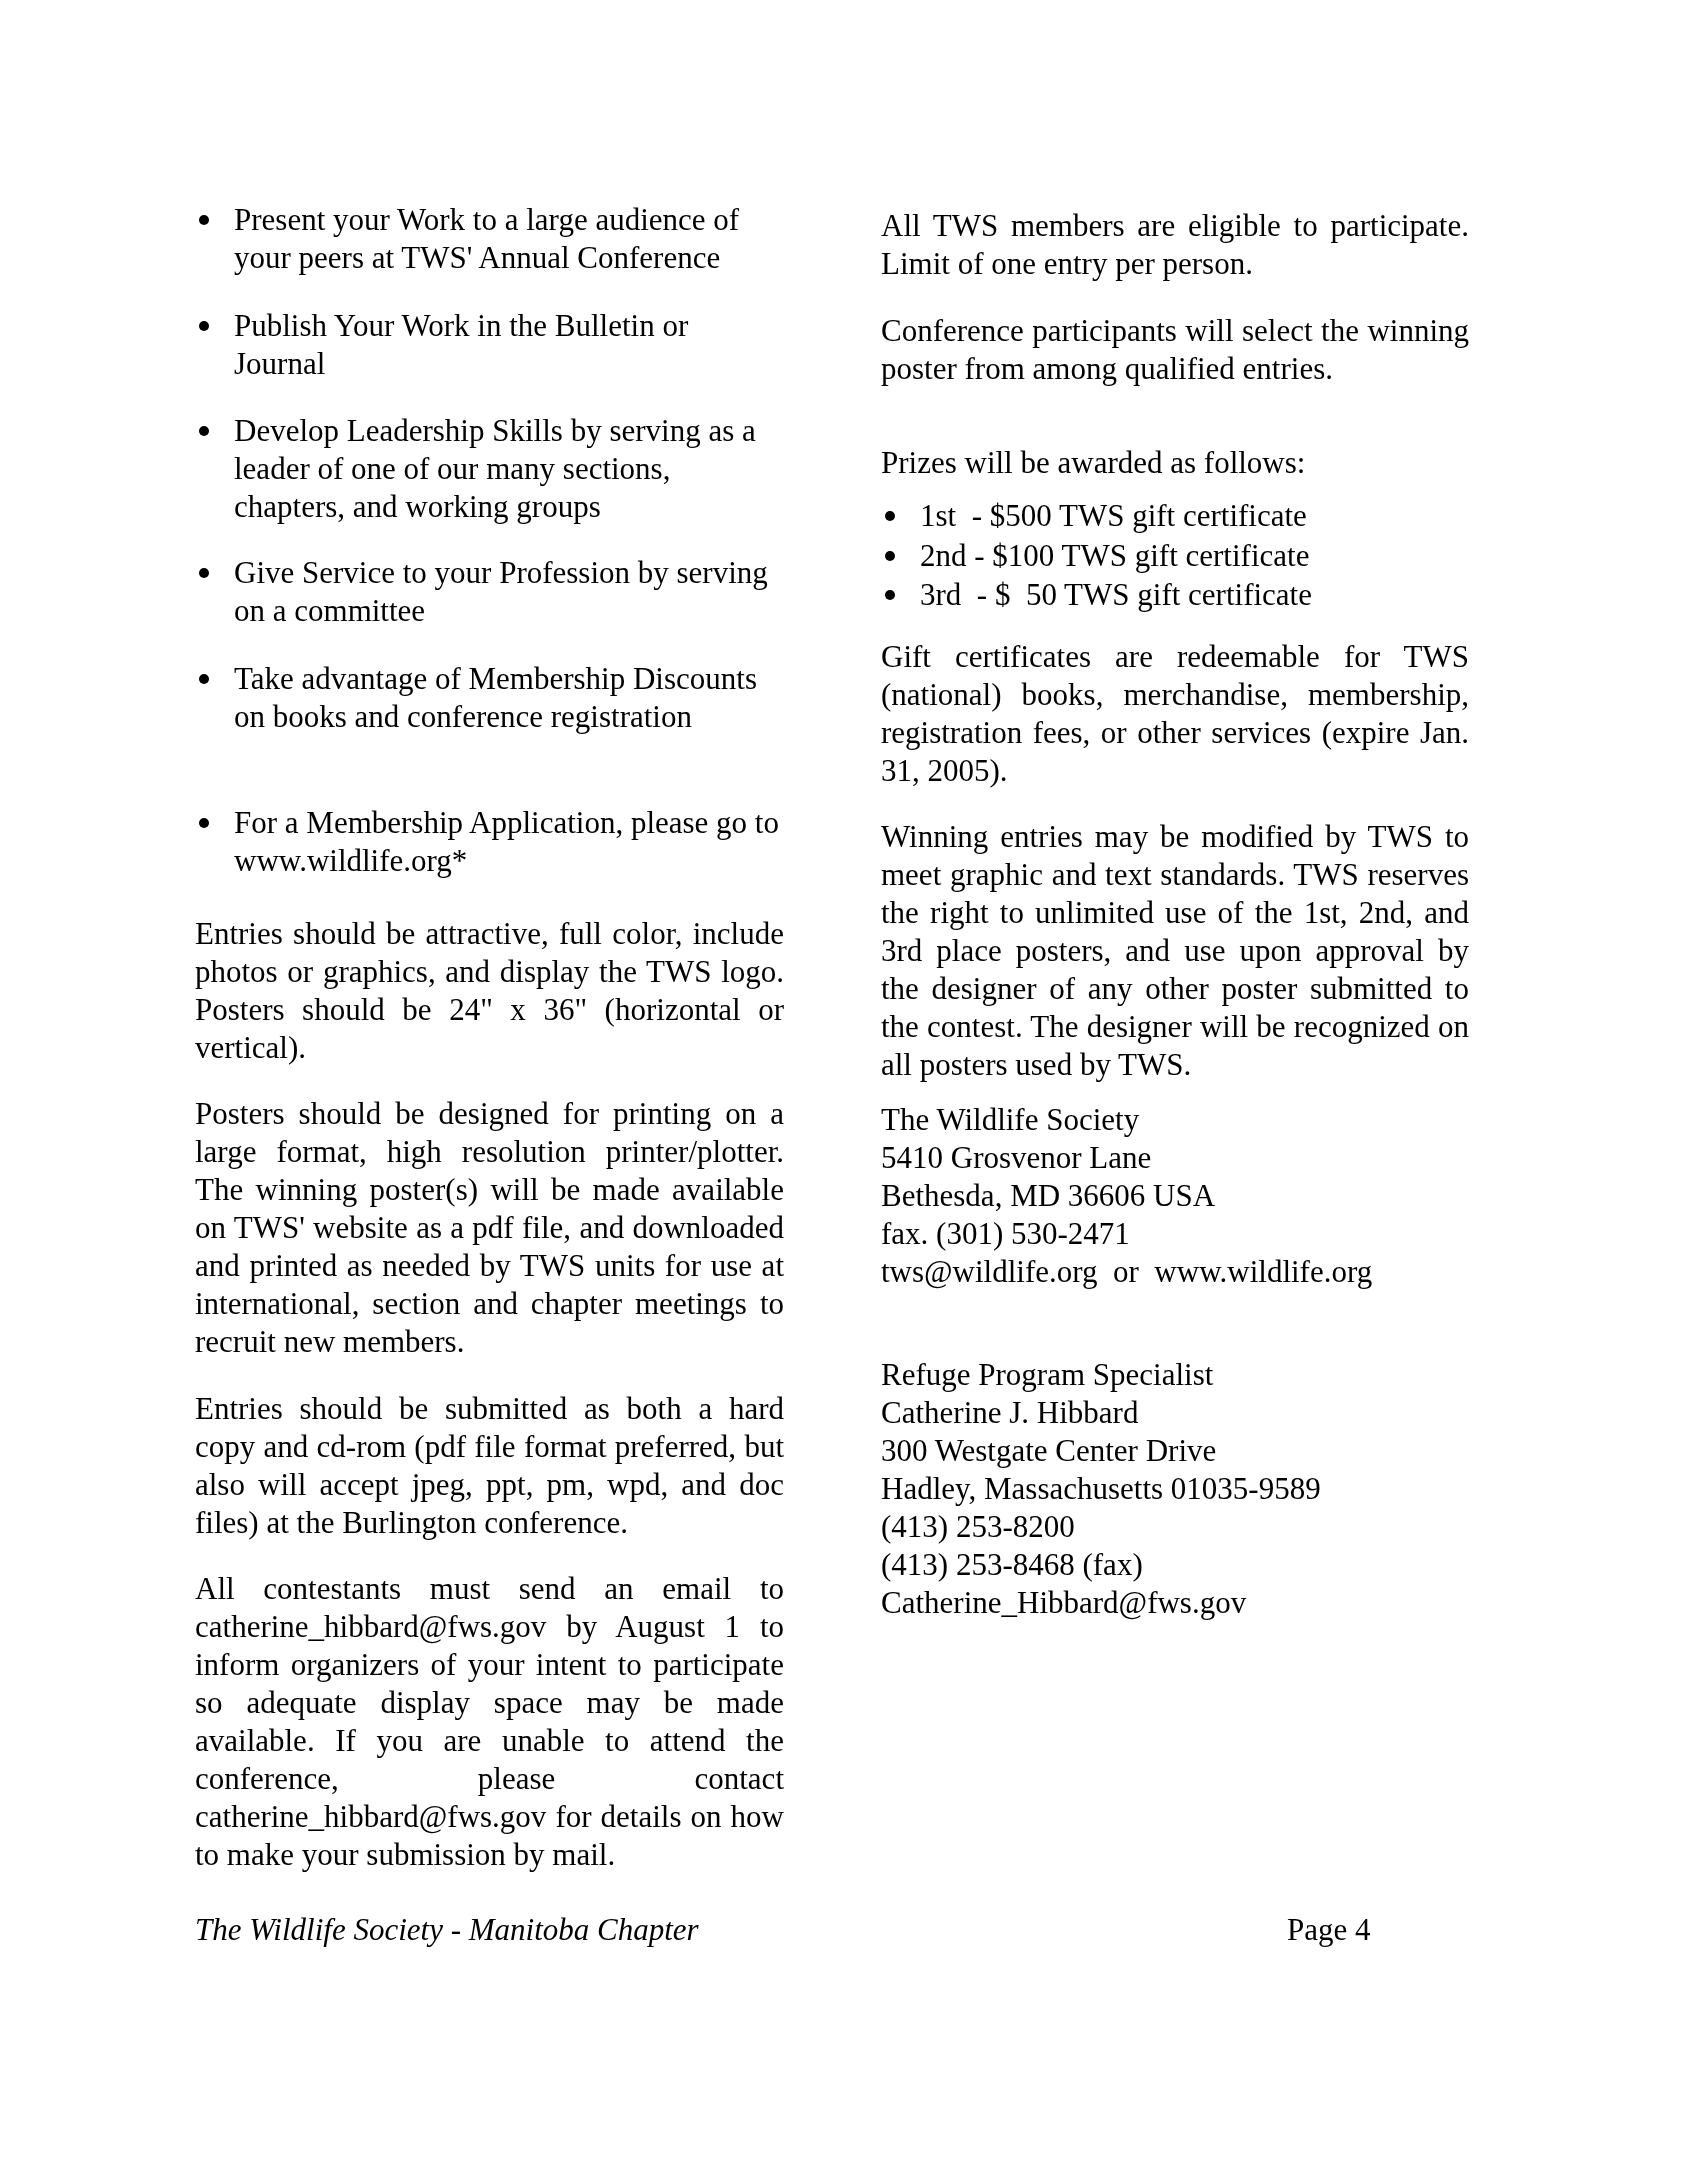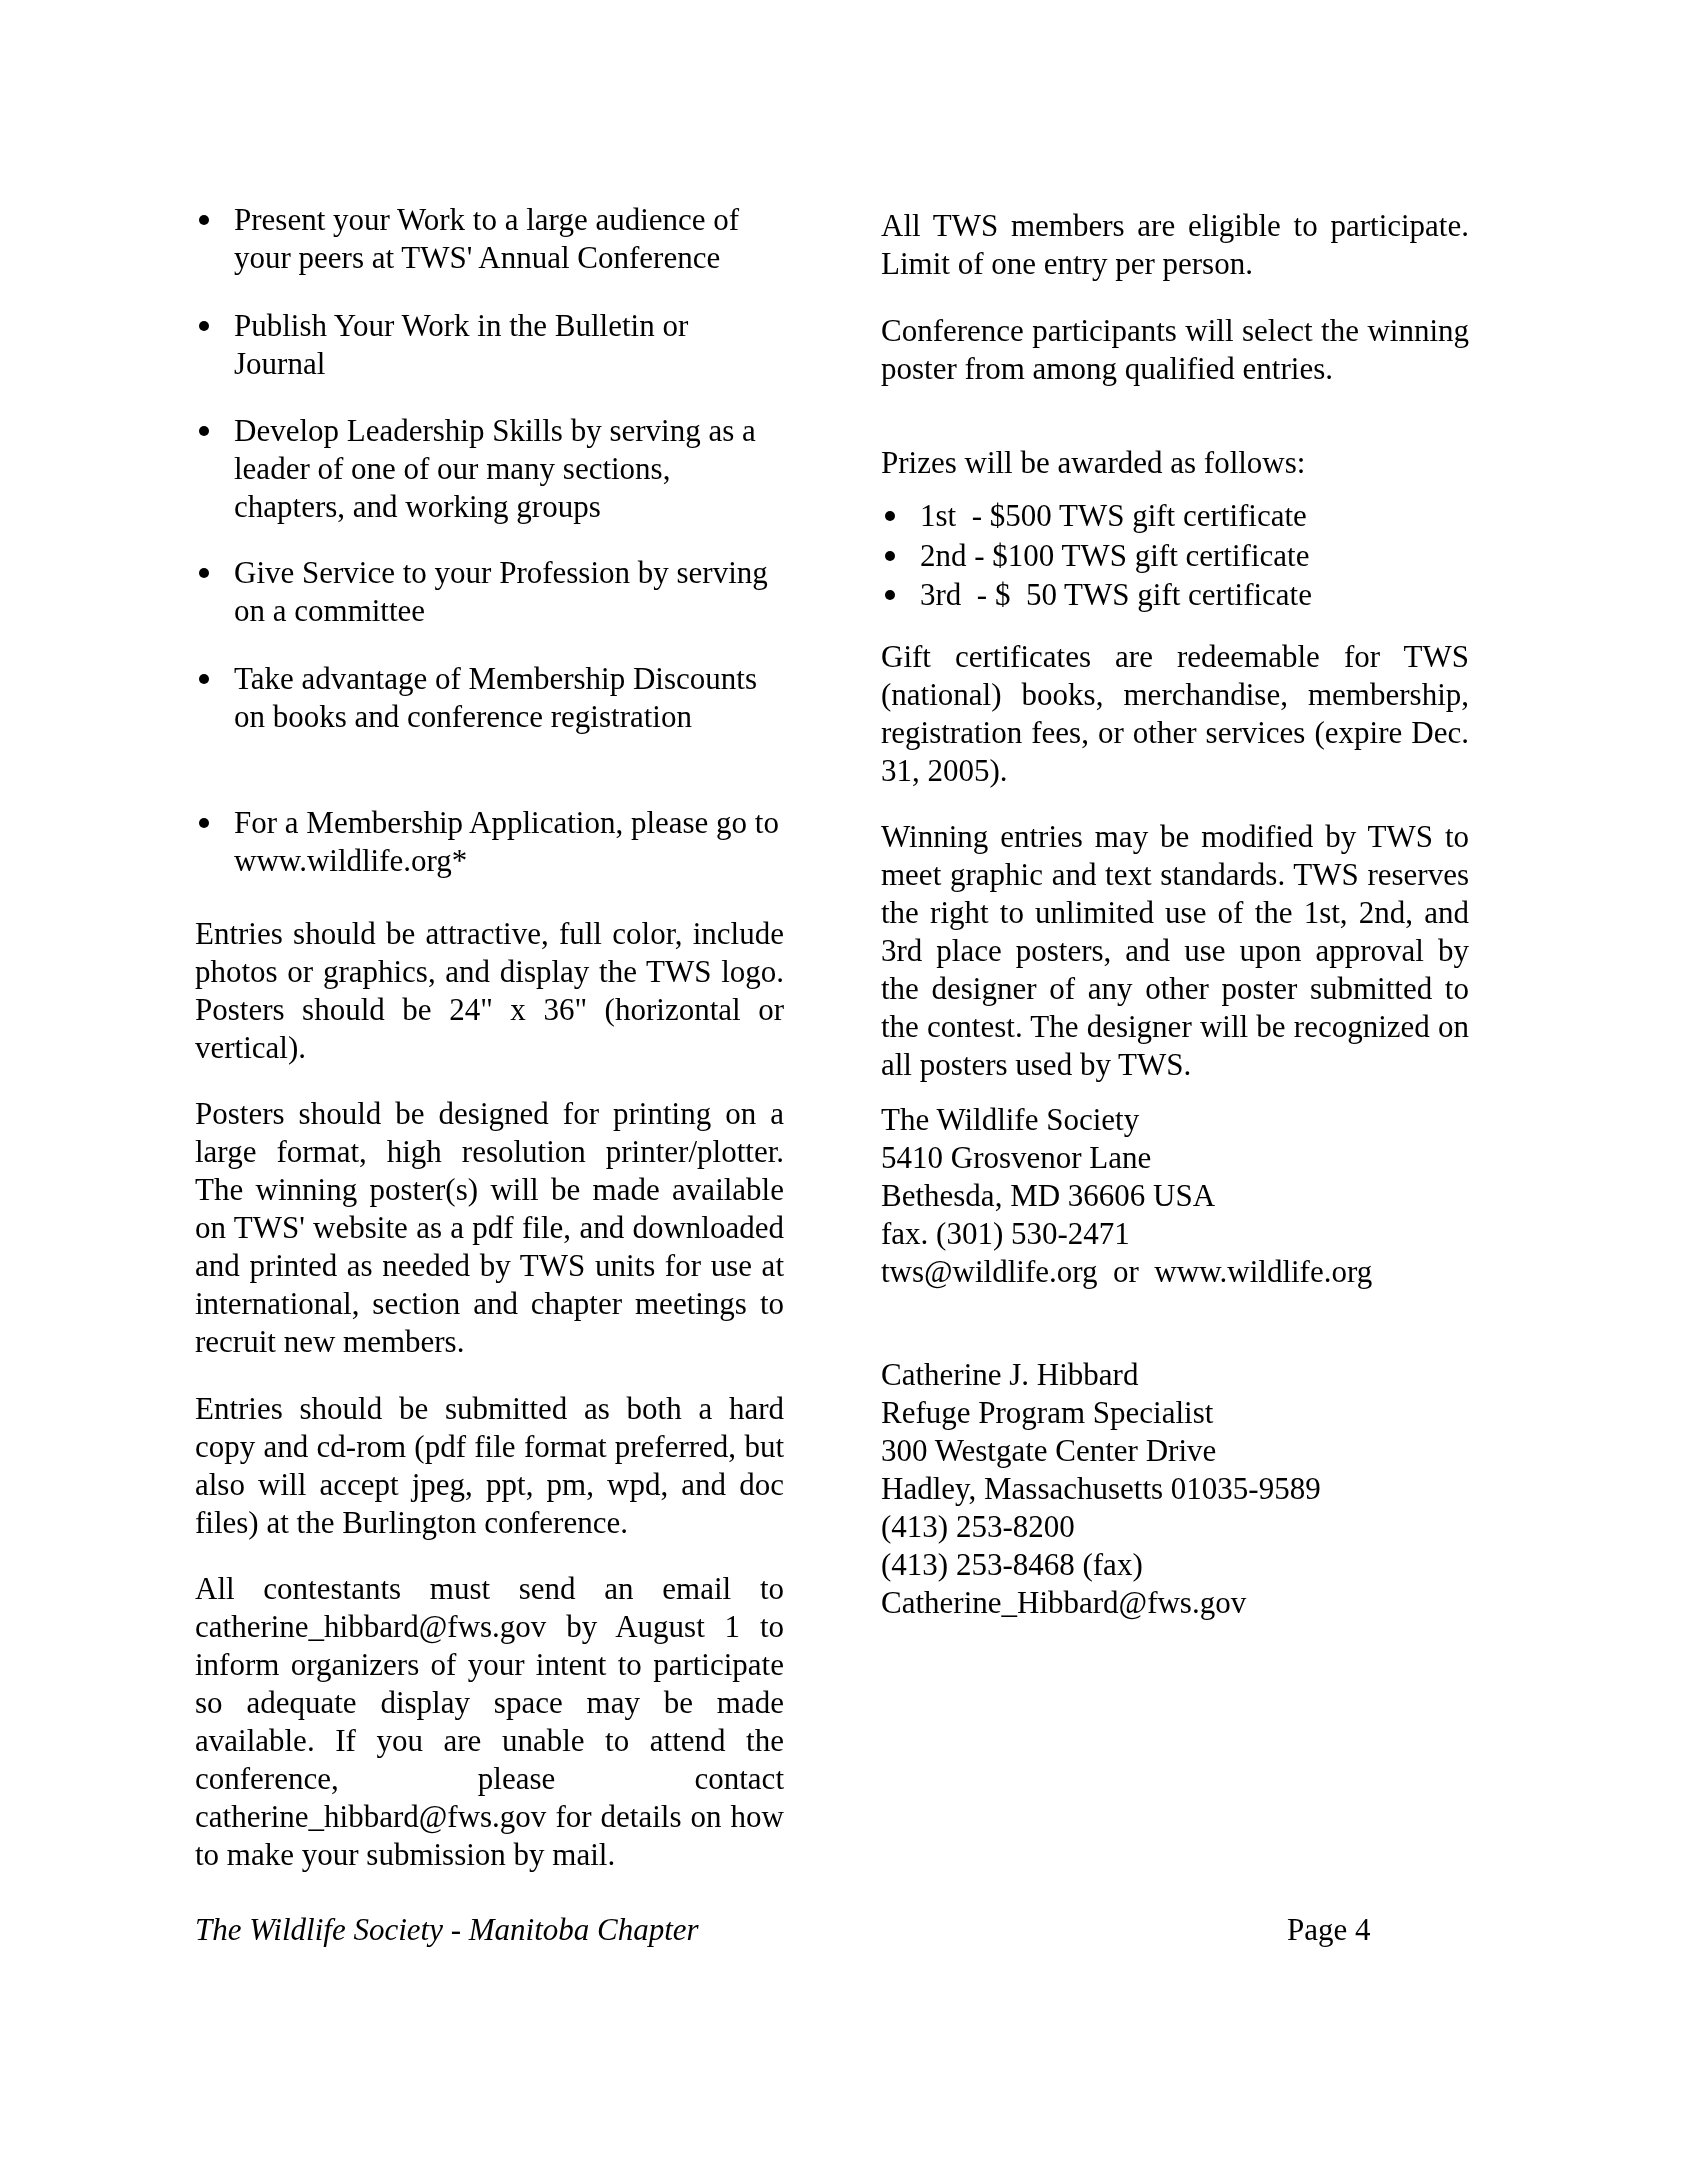--- a/index.html
+++ b/index.html
@@ -65,34 +65,34 @@
 </div>
 <div class="prize" style="top:536px">
   <span class="dot"></span>
   <span class="txt">2nd - $100 TWS gift certificate</span>
 </div>
 <div class="prize" style="top:575px">
   <span class="dot"></span>
   <span class="txt">3rd  - $  50 TWS gift certificate</span>
 </div>
 
-<p class="blk right justify" style="top:628px">Gift certificates are redeemable for TWS (national) books, merchandise, membership, registration fees, or other services (expire Dec. 31, 2005).</p>
+<p class="blk right justify" style="top:628px">Gift certificates are redeemable for TWS (national) books, merchandise, membership, registration fees, or other services (expire Jan. 31, 2005).</p>
 <p class="blk right justify" style="top:808px">Winning entries may be modified by TWS to meet graphic and text standards. TWS reserves the right to unlimited use of the 1st, 2nd, and 3rd place posters, and use upon approval by the designer of any other poster submitted to the contest.  The designer will be recognized on all posters used by TWS.</p>
 
 <div class="blk right lines" style="top:1101px">
   <span>The Wildlife Society</span>
   <span>5410 Grosvenor Lane</span>
   <span>Bethesda, MD 36606 USA</span>
   <span>fax. (301) 530-2471</span>
   <span>tws@wildlife.org  or  www.wildlife.org</span>
 </div>
 
 <div class="blk right lines" style="top:1356px">
+  <span>Refuge Program Specialist</span>
   <span>Catherine J. Hibbard</span>
-  <span>Refuge Program Specialist</span>
   <span>300 Westgate Center Drive</span>
   <span>Hadley, Massachusetts 01035-9589</span>
   <span>(413) 253-8200</span>
   <span>(413) 253-8468 (fax)</span>
   <span>Catherine_Hibbard@fws.gov</span>
 </div>
 
 <div class="footer footer-left">The Wildlife Society - Manitoba Chapter</div>
 <div class="footer footer-right">Page 4</div>
 

